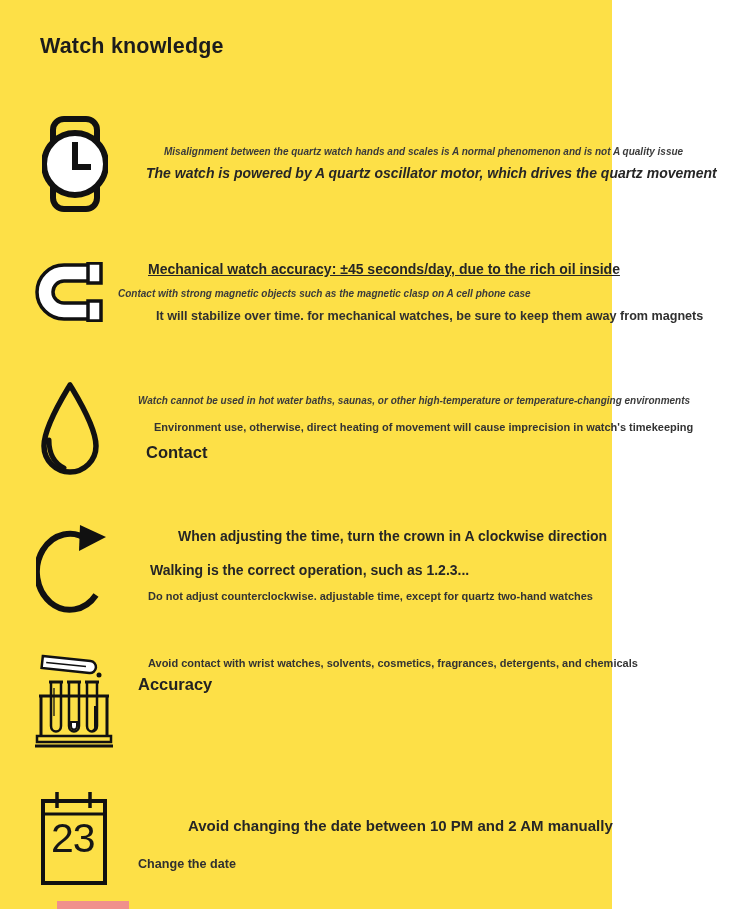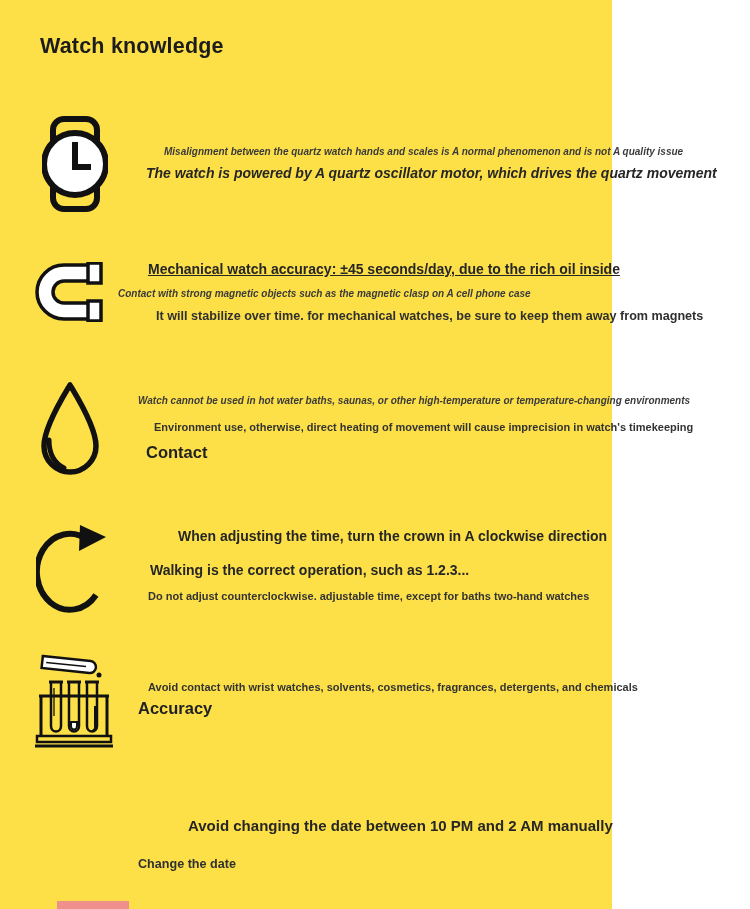--- a/index.html
+++ b/index.html
@@ -74,21 +74,21 @@
 
   <div class="icon" style="left:36px;top:522px;">
     <svg width="72" height="92" viewBox="0 0 72 92">
       <path d="M 60 73 A 33 38 0 1 1 52 18" fill="none" stroke="#111" stroke-width="6"></path>
       <polygon points="44,3 70,15 43,29" fill="#111"></polygon>
     </svg>
   </div>
   <div class="txtcol" style="top:527px;">
     <div class="ln sz-lg" style="padding-left:66px;">When adjusting the time, turn the crown in A clockwise direction</div>
     <div class="ln sz-lg" style="padding-left:38px;margin-top:16px;">Walking is the correct operation, such as 1.2.3...</div>
-    <div class="ln sz-md" style="padding-left:36px;margin-top:10px;">Do not adjust counterclockwise. adjustable time, except for baths two-hand watches</div>
+    <div class="ln sz-md" style="padding-left:36px;margin-top:10px;">Do not adjust counterclockwise. adjustable time, except for quartz two-hand watches</div>
   </div>
 
   <div class="icon" style="left:34px;top:648px;">
     <svg width="80" height="102" viewBox="0 0 80 102" fill="none" stroke="#111" stroke-width="2.5">
       <g transform="rotate(6 8 16)">
         <path d="M 8 8 h 48 a 6 6 0 0 1 0 12 h -48 z" fill="#fff"></path>
         <line x1="12" y1="14" x2="52" y2="14" stroke-width="1.5"></line>
       </g>
       <circle cx="65" cy="27" r="2.5" fill="#111" stroke="none"></circle>
       <line x1="5" y1="48" x2="75" y2="48" stroke-width="3"></line>
@@ -100,24 +100,33 @@
       <path d="M 17 34 v 44 a 5 5.5 0 0 0 10 0 v -44"></path>
       <line x1="20" y1="40" x2="20" y2="68" stroke-width="1.3"></line>
       <line x1="33" y1="34" x2="47" y2="34" stroke-width="3"></line>
       <path d="M 35 34 v 44 a 5 5.5 0 0 0 10 0 v -44"></path>
       <path d="M 37 74 v 4 a 3 3.5 0 0 0 6 0 v -4 z" fill="#fff" stroke-width="2"></path>
       <line x1="51" y1="34" x2="65" y2="34" stroke-width="3"></line>
       <path d="M 53 34 v 44 a 5 5.5 0 0 0 10 0 v -44"></path>
       <path d="M 61 58 v 20 a 3.5 4 0 0 1 -3 5" stroke-width="2"></path>
     </svg>
   </div>
-  <div class="txtcol" style="top:680px;">
+  <div class="txtcol" style="top:656px;">
     <div class="ln sz-md" style="padding-left:36px;">Avoid contact with wrist watches, solvents, cosmetics, fragrances, detergents, and chemicals</div>
     <div class="ln sz-xl" style="padding-left:26px;margin-top:3px;">Accuracy</div>
   </div>
 
+  <div class="icon" style="left:40px;top:791px;">
+    <svg width="68" height="95" viewBox="0 0 68 95">
+      <rect x="3" y="10" width="62" height="82" fill="none" stroke="#111" stroke-width="4"></rect>
+      <line x1="17" y1="1" x2="17" y2="17" stroke="#111" stroke-width="3.5"></line>
+      <line x1="50" y1="1" x2="50" y2="17" stroke="#111" stroke-width="3.5"></line>
+      <line x1="3" y1="23" x2="65" y2="23" stroke="#111" stroke-width="3"></line>
+    </svg>
+    <span class="cal-day">23</span>
+  </div>
   <div class="txtcol" style="top:817px;">
     <div class="ln sz-lg2" style="padding-left:76px;">Avoid changing the date between 10 PM and 2 AM manually</div>
     <div class="ln sz-md2" style="padding-left:26px;margin-top:21px;">Change the date</div>
   </div>
 
   <div class="pink-bar" style="background: rgb(240, 144, 140);"></div>
 </div>
 
 </body></html>

